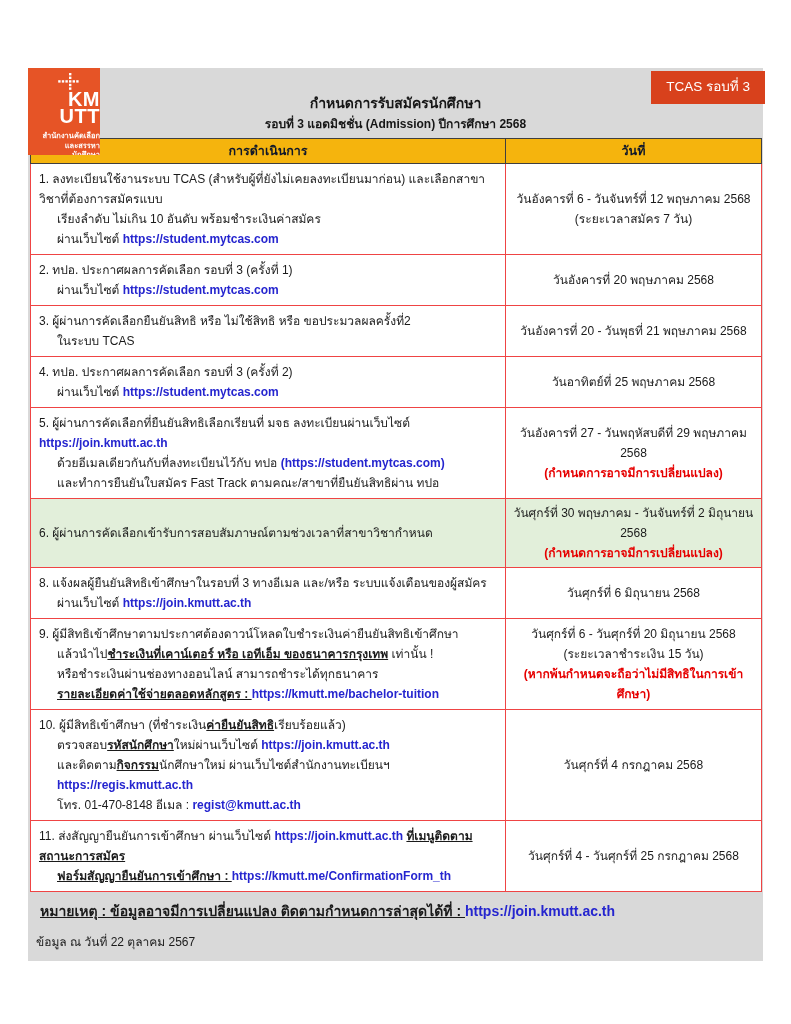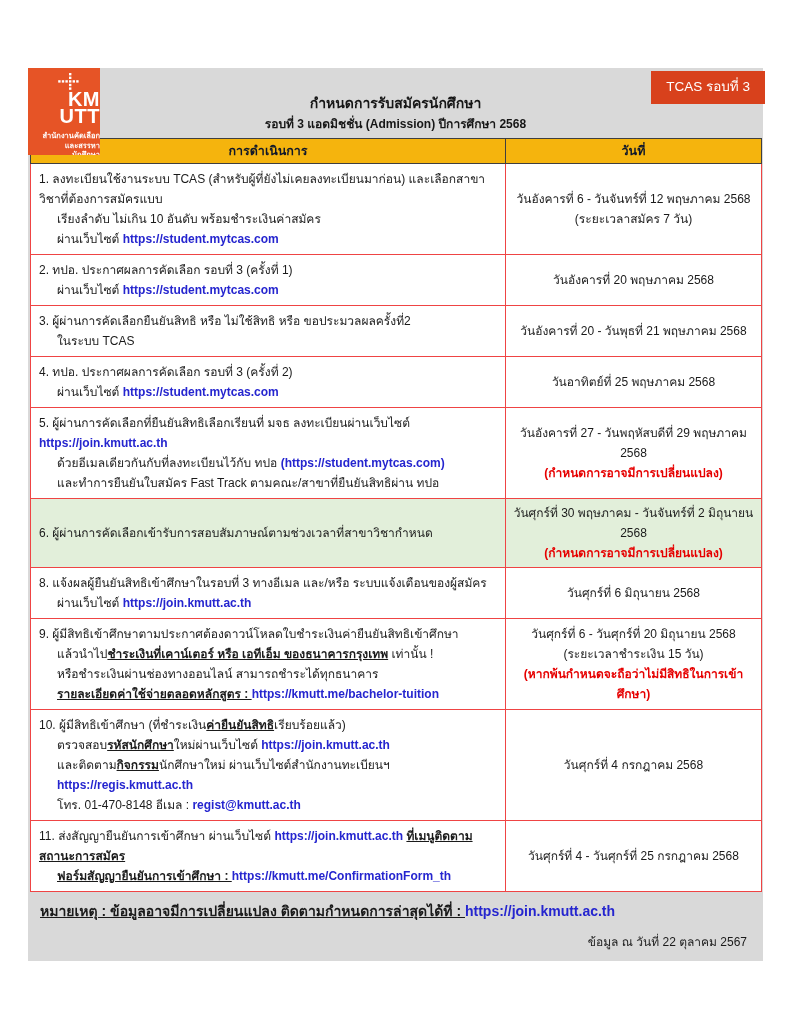--- a/index.html
+++ b/index.html
@@ -60,21 +60,21 @@
   .line { line-height: 20px; }
   .indent { padding-left: 18px; }
   tr.green td { background: #e2efda; }
   td.blue { background: #deebf7; }
   a.link { color: #2525cf; font-weight: bold; text-decoration: none; cursor: pointer; }
   .red { color: #e60000; font-weight: bold; }
   .b  { font-weight: bold; text-decoration: underline; }
   .bu { font-weight: bold; text-decoration: underline; }
   
   .note { padding: 8px 12px 2px; font-size: 14px; font-weight: bold; }
-  .asof { text-align: right; padding: 8px 16px 10px; font-size: 12px; }
+  .asof { padding: 8px 8px 10px; font-size: 12px; }
 </style>
 </head>
 <body>
 
 <div class="panel">
 
   <div class="logo">
     <span class="logo-cross">
       <svg width="26" height="20" viewBox="0 0 26 20">
         <g fill="#ffffff">

